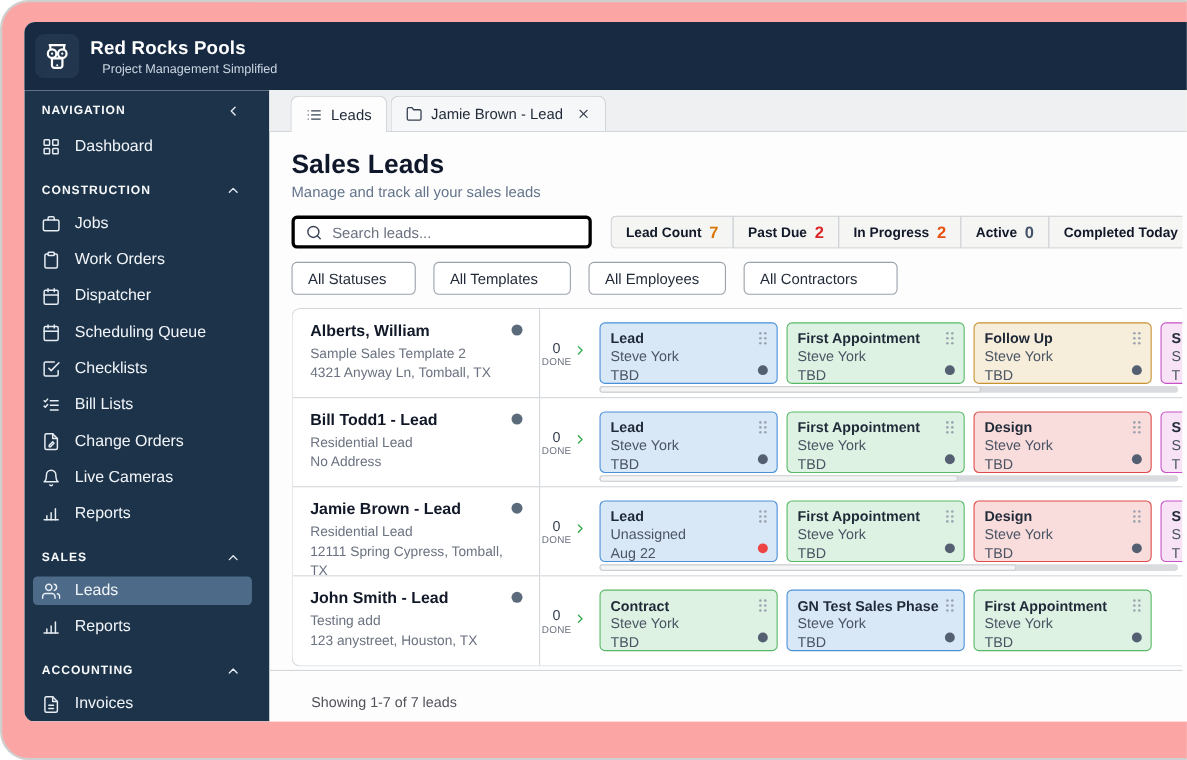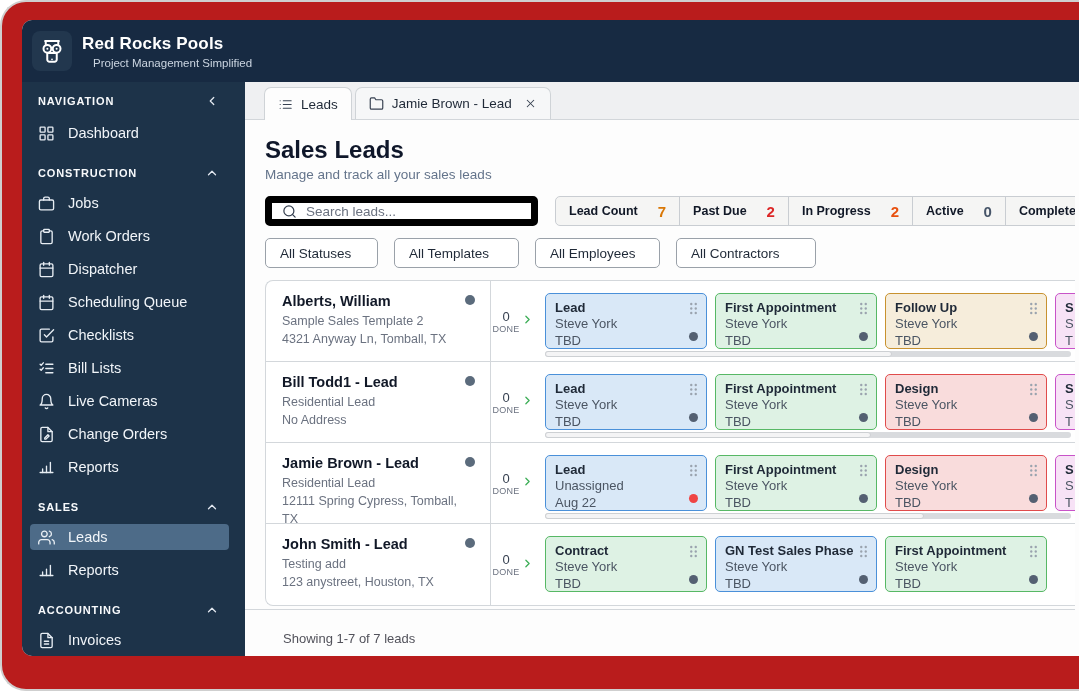--- a/index.html
+++ b/index.html
@@ -1,17 +1,17 @@
 <!DOCTYPE html>
 <html><head>
 <meta charset="utf-8">
 <style>
   * { box-sizing: border-box; margin: 0; padding: 0; }
   html,body { width: 1079px; height: 691px; background:#fff; font-family:"Liberation Sans","DejaVu Sans",sans-serif; overflow:hidden; }
-  .device { position:absolute; inset:0; background:#b91c1c; border:2px solid #cfcfcf; border-right:none; border-radius:26px 0 0 26px; }
+  .device { position:absolute; inset:0; background:#fca5a5; border:2px solid #cfcfcf; border-right:none; border-radius:26px 0 0 26px; }
   .screen { position:absolute; left:20px; top:18px; right:0; bottom:33px; background:#fff; border-radius:10px 0 0 10px; overflow:hidden; display:flex; flex-direction:column; }
 
   
   .app-header { height:62px; flex:none; background:#172a42; display:flex; align-items:center; padding-left:10px; gap:10px; }
   .logo-box { width:40px; height:40px; border-radius:8px; background:#22374e; display:flex; align-items:center; justify-content:center; }
   .logo-box svg { width:30px; height:30px; }
   .app-title { font-size:17px; font-weight:700; color:#fff; letter-spacing:.01em; }
   .app-tagline { font-size:11.5px; color:#cbd5e1; margin-top:3px;margin-left:11px; }
 
   .body-row { flex:1; display:flex; overflow:hidden; }
@@ -32,26 +32,26 @@
   .tab svg { width:15px; height:15px; stroke:#374151; }
   .tab.active { background:#fdfdfd; margin-bottom:-1px; height:33px; z-index:2; }
   .tab .tab-close { margin-left:4px; display:flex; }
   .tab .tab-close svg { width:13px; height:13px; }
 
   .content { flex:1; padding:12px 4px 0 20px; overflow:hidden; position:relative; }
   .page-title { font-size:24px; font-weight:700; color:#0f172a; margin:4px 0 3px; }
   .page-subtitle { font-size:13.5px; color:#64748b; margin-bottom:14px; }
 
   .controls { display:flex; gap:17px; height:30px; margin-bottom:12px; }
-  .searchbox { width:273px; flex:none; border:7px solid #000000; border-radius:5px; background:#fff; display:flex; align-items:center; gap:9px; padding:0 10px; }
+  .searchbox { width:273px; flex:none; border:3px solid #000000; border-radius:5px; background:#fff; display:flex; align-items:center; gap:9px; padding:0 10px; }
   .searchbox svg { width:15px; height:15px; stroke:#374151; flex:none; }
   .searchbox input { border:none; outline:none; font-size:13.5px; color:#111827; width:100%; background:transparent; font-family:inherit; }
   .searchbox input::placeholder { color:#6b7280; }
   .stats { display:flex; flex:1; min-width:0; overflow:hidden; }
-  .stat { flex:none; display:flex; align-items:center; gap:20px; padding:0 13px; border:1px solid #c9cdd2; background:#f5f5f4; margin-left:-1px; white-space:nowrap; cursor:pointer; }
+  .stat { flex:none; display:flex; align-items:center; gap:7px; padding:0 13px; border:1px solid #c9cdd2; background:#f5f5f4; margin-left:-1px; white-space:nowrap; cursor:pointer; }
   .stat:first-child { border-radius:5px 0 0 5px; margin-left:0; }
   .stat-label { font-size:12.5px; font-weight:600; color:#111827; }
   .stat-value { font-size:15px; font-weight:700; }
 
   .filters { display:flex; gap:16px; margin-bottom:12px; }
   .filter { height:30px; border:1px solid #9aa1a9; border-radius:5px; background:#fff; display:flex; align-items:center; padding:0 14px; font-size:13.5px; color:#1f2937; cursor:pointer; }
   .filter:nth-of-type(1){ width:113px; } .filter:nth-of-type(2){ width:125px; }
   .filter:nth-of-type(3){ width:125px; } .filter:nth-of-type(4){ width:140px; }
 
   
@@ -174,32 +174,32 @@
                 <line x1="11" y1="6" x2="21" y2="6"></line>
                 <line x1="11" y1="12" x2="21" y2="12"></line>
                 <line x1="11" y1="18" x2="21" y2="18"></line>
                 <polyline points="3 6 4.5 7.5 7.5 4"></polyline>
                 <polyline points="3 13 4.5 14.5 7.5 11"></polyline>
               </svg>
               <span>Bill Lists</span>
             </div>
             <div class="side-item">
               <svg viewBox="0 0 24 24" fill="none" stroke="currentColor" stroke-width="1.9" stroke-linecap="round" stroke-linejoin="round">
-                <path d="M18 8A6 6 0 0 0 6 8c0 7-3 9-3 9h18s-3-2-3-9"></path>
-                <path d="M13.73 21a2 2 0 0 1-3.46 0"></path>
-              </svg>
-              <span>Live Cameras</span>
-            </div>
-            <div class="side-item">
-              <svg viewBox="0 0 24 24" fill="none" stroke="currentColor" stroke-width="1.9" stroke-linecap="round" stroke-linejoin="round">
                 <path d="M14 2H6a2 2 0 0 0-2 2v16a2 2 0 0 0 2 2h12a2 2 0 0 0 2-2V8z"></path>
                 <polyline points="14 2 14 8 20 8"></polyline>
                 <path d="M9.5 16.8l4.5-4.5 1.7 1.7-4.5 4.5H9.5z"></path>
               </svg>
               <span>Change Orders</span>
+            </div>
+            <div class="side-item">
+              <svg viewBox="0 0 24 24" fill="none" stroke="currentColor" stroke-width="1.9" stroke-linecap="round" stroke-linejoin="round">
+                <path d="M18 8A6 6 0 0 0 6 8c0 7-3 9-3 9h18s-3-2-3-9"></path>
+                <path d="M13.73 21a2 2 0 0 1-3.46 0"></path>
+              </svg>
+              <span>Live Cameras</span>
             </div>
             <div class="side-item">
               <svg viewBox="0 0 24 24" fill="none" stroke="currentColor" stroke-width="1.9" stroke-linecap="round" stroke-linejoin="round">
                 <line x1="12" y1="19" x2="12" y2="10"></line>
                 <line x1="17.5" y1="19" x2="17.5" y2="5"></line>
                 <line x1="6.5" y1="19" x2="6.5" y2="14"></line>
                 <line x1="3" y1="19" x2="21" y2="19"></line>
               </svg>
               <span>Reports</span>
             </div>

